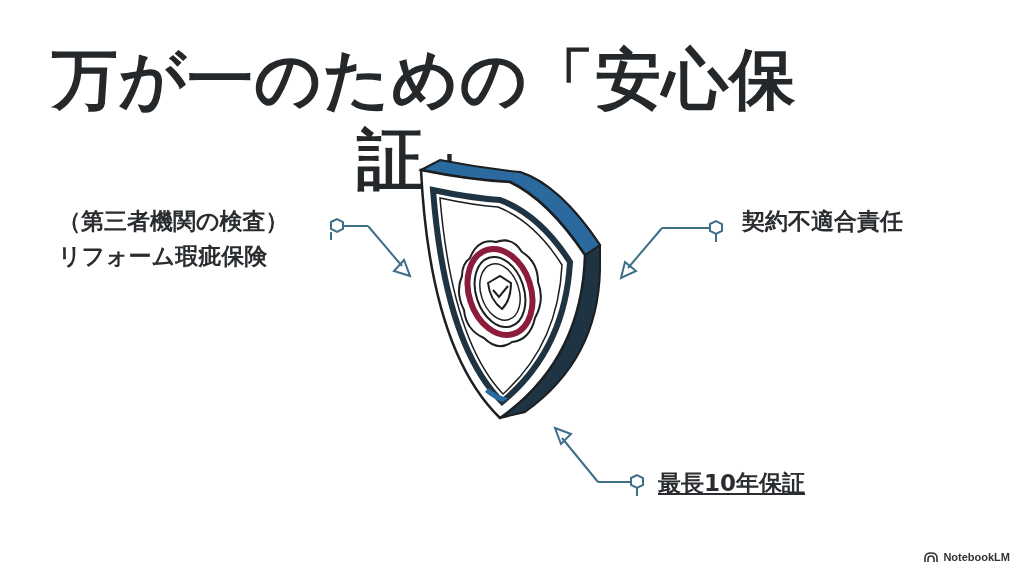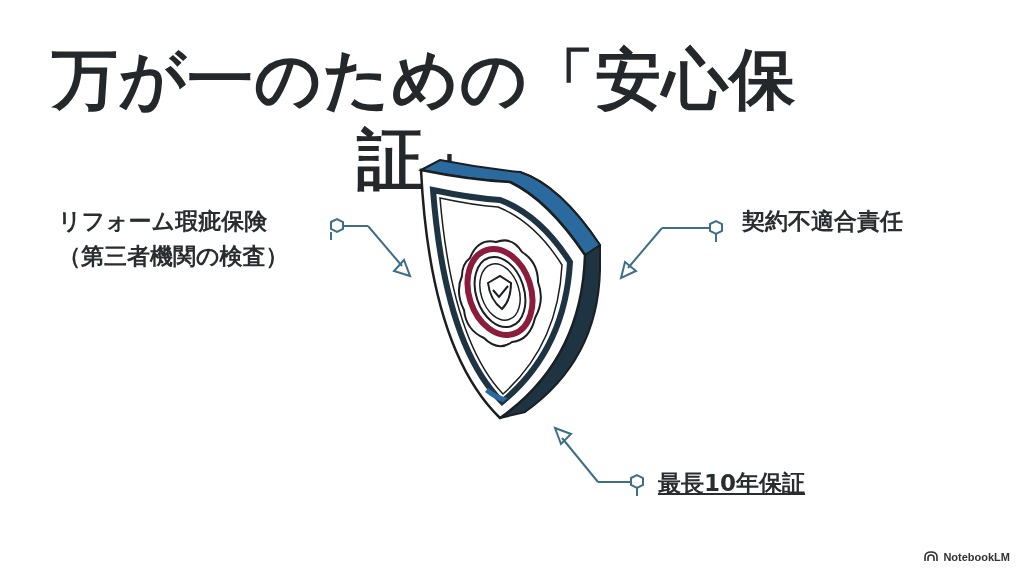--- a/index.html
+++ b/index.html
@@ -55,20 +55,21 @@
       left: 0;
       top: 0;
       width: 1024px;
       height: 571px;
     }
     .brand {
       position: absolute;
       right: 14px;
       bottom: 8px;
       display: flex;
+      align-items: center;
       gap: 5px;
       font-size: 11px;
       font-weight: bold;
       color: #333;
       font-family: "Liberation Sans", sans-serif;
     }
     .brand svg { display: block; }
   </style>
 </head>
 <body>
@@ -120,22 +121,22 @@
   <g stroke="#3f6f88" stroke-width="2" fill="none">
     <polygon points="631,478 637,475 643,478 643,485 637,488 631,485"></polygon>
     <line x1="637" y1="488" x2="637" y2="496"></line>
     <line x1="631" y1="482" x2="598" y2="482"></line>
     <line x1="598" y1="482" x2="562" y2="438"></line>
     <polygon points="555,428 571,434 561,444"></polygon>
   </g>
 </svg>
 
 <div class="label label-left">
+  <span class="line">（第三者機関の検査）</span>
   <span class="line">リフォーム瑕疵保険</span>
-  <span class="line">（第三者機関の検査）</span>
 </div>
 
 <div class="label label-right">
   <span class="line">契約不適合責任</span>
 </div>
 
 <div class="label label-bottom">
   <span class="line">最長10年保証</span>
 </div>
 

